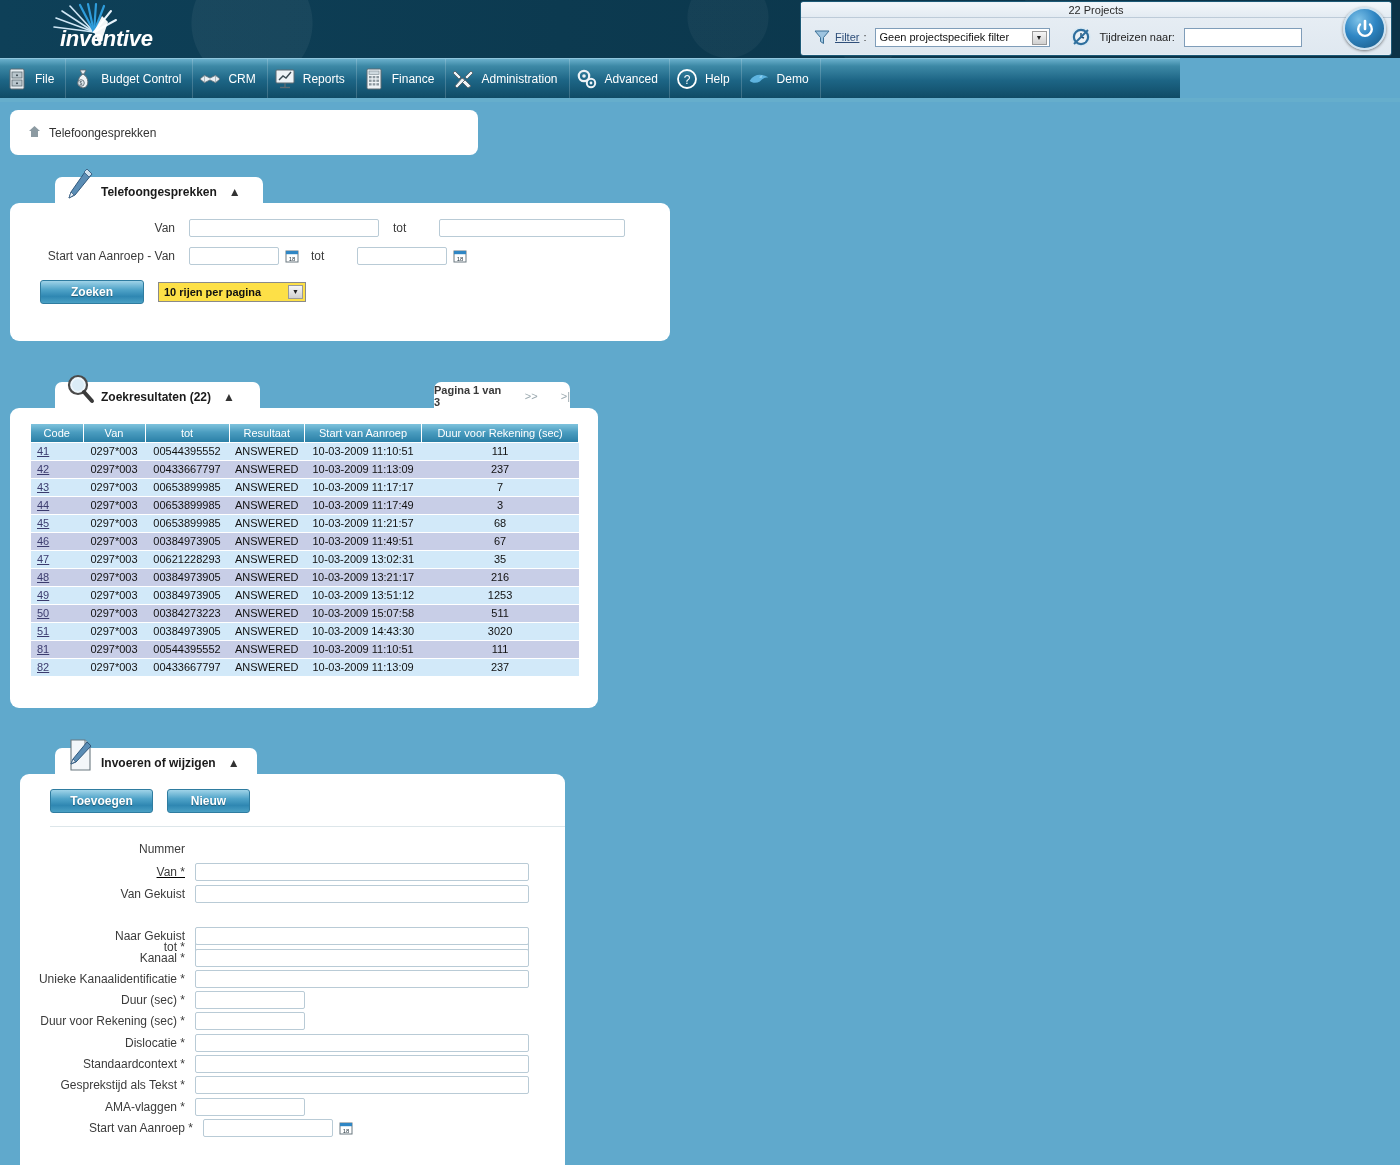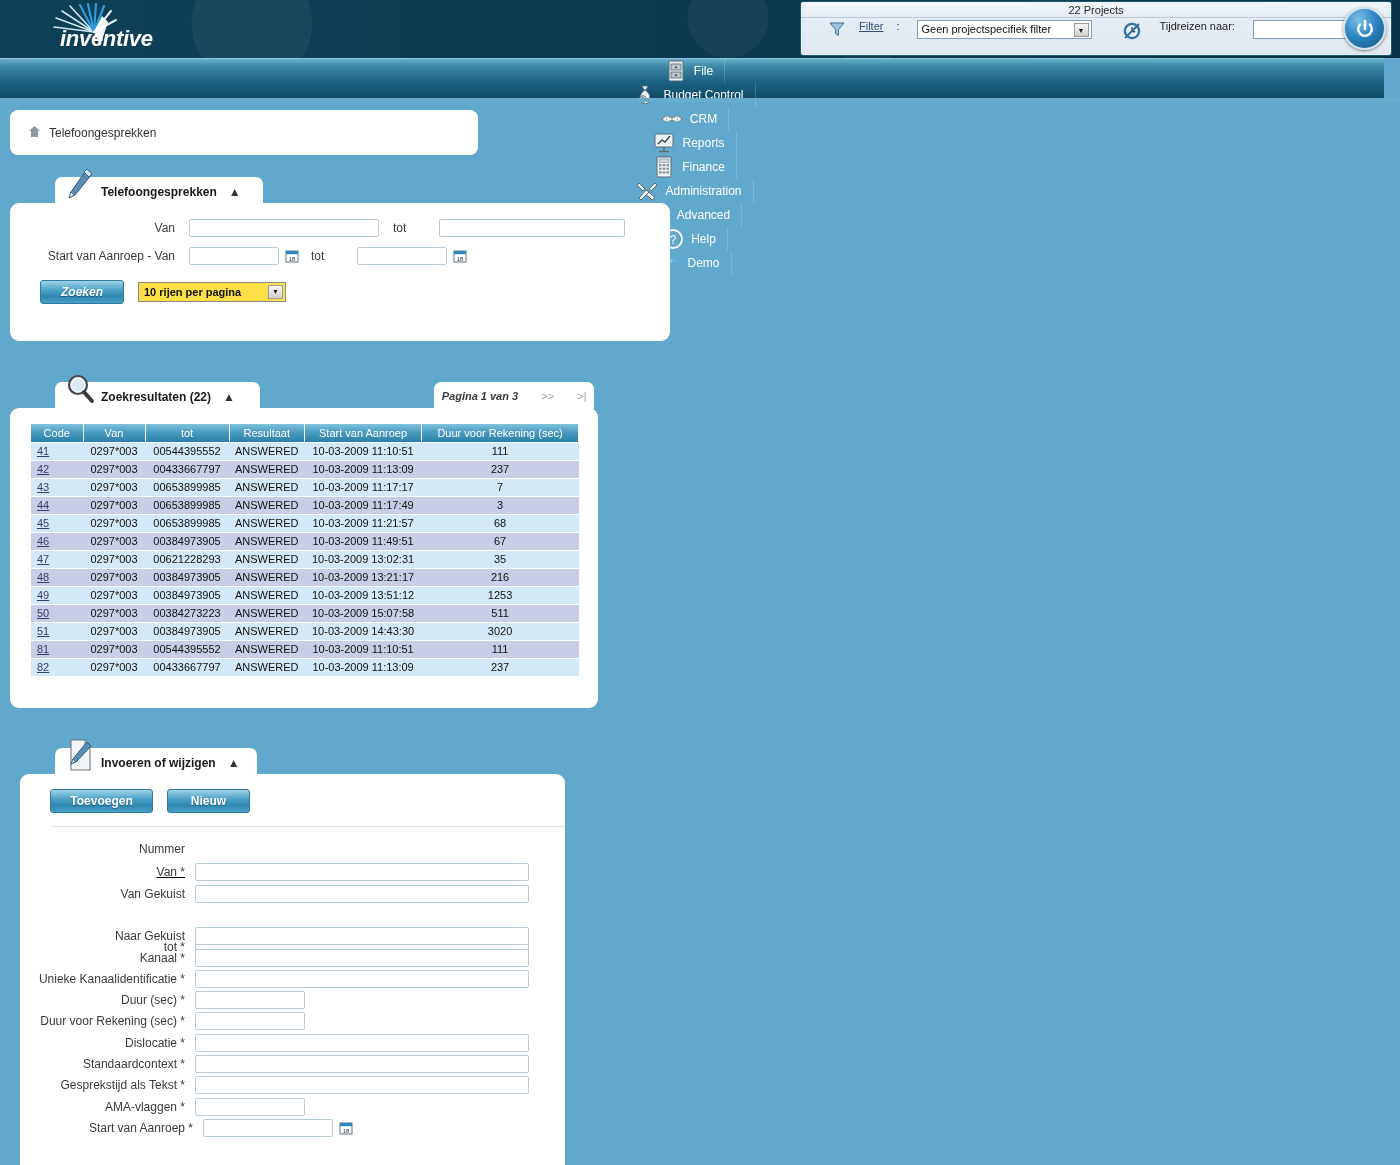--- a/index.html
+++ b/index.html
@@ -50,22 +50,22 @@
     box-shadow: 0 0 0 1px rgba(255,255,255,.25) inset;
   }
   .projbar-title {
     position: absolute; left: 0; top: 1px; width: 100%;
     text-align: center; font-size: 11px; color: #2a2a2a;
     height: 15px; line-height: 15px;
     background: linear-gradient(180deg,#f2f6fa 0%, #e3ebf2 100%);
     border-bottom: 1px solid #bdcbd8;
   }
   .projbar-row {
-    position: absolute; left: 15px; top: 18px; height: 34px;
-    display: flex; padding-left: 12px; gap: 13px;
+    position: absolute; left: 0; top: 18px; height: 34px;
+    display: flex; align-items: center; padding-left: 12px; gap: 4px;
   }
   .filter-icon { width: 18px; height: 18px; display: inline-block; }
   .filter-link {
     font-size: 11px; color: #2f4f7a; text-decoration: underline; cursor: pointer;
   }
   .filter-colon { font-size: 11px; color: #333; }
   .combo {
     position: relative; width: 175px; height: 19px;
     background: #fff; border: 1px solid #7f9db9;
     font-size: 11px; color: #111; line-height: 17px; padding-left: 4px;
@@ -90,24 +90,24 @@
     background: radial-gradient(circle at 35% 28%, #7ec2e8 0%, #2f86c4 45%, #17557f 100%);
     border: 2px solid #cfe3f1;
     box-shadow: 0 1px 3px rgba(0,0,0,.5);
     display:flex;align-items:center;justify-content:center;
     cursor: pointer;
   }
 
   
   .menubar {
     position: absolute; left: 0; top: 58px;
-    width: 1384px; height: 40px;
+    width: 1180px; height: 40px;
     background: linear-gradient(180deg, #6ab0cc 0%, #3d89a6 18%, #1d6585 55%, #0f4b66 100%);
     border-top: 1px solid #8fc6dd;
-    display: flex; align-items: center; flex-direction: column;
+    display: flex; align-items: center;
   }
   .menu-item {
     display: flex; align-items: center; height: 40px;
     padding: 0 11px 0 6px; gap: 7px;
     color: #ffffff; font-size: 12px;
     border-right: 1px solid rgba(255,255,255,.18);
     cursor: pointer; white-space: nowrap;
   }
   .menu-item .mi-ico { width: 22px; height: 24px; display:flex; align-items:center; justify-content:center; }
   .menu-spacer { flex: 1; height: 40px; }
@@ -167,23 +167,23 @@
   .sel-rows {
     position: relative; width: 148px; height: 20px; background: #fde047;
     border: 1px solid #8a8a8a; font-size: 11px; font-weight: bold; color: #111;
     line-height: 18px; padding-left: 5px;
   }
   .sel-rows .combo-arrow { right: 2px; top: 2px; }
 
   
   #res-panel-tab { left: 55px; top: 382px; width: 205px; }
   #res-pager-tab {
-    position: absolute; left: 434px; top: 382px; width: 160px; height: 27px;
+    position: absolute; left: 434px; top: 382px; width: 136px; height: 27px;
     background:#fff; border-radius: 7px 7px 0 0; z-index:3;
-    display:flex; align-items:center; justify-content:center; gap:23px;font-style:italic;
+    display:flex; align-items:center; justify-content:center; gap:23px;
   }
   .pager-text { font-size: 11px; font-weight: bold; color: #3a3a3a; }
   .pager-link { font-size: 11px; color: #9aa8ae; cursor: pointer; }
   #res-panel-body { left: 10px; top: 408px; width: 588px; height: 300px; }
 
   table.results {
     position: absolute; left: 21px; top: 16px;
     border-collapse: collapse;
     font-size: 11px;
   }
@@ -449,21 +449,21 @@
     <span class="cal-ico">
       <svg width="14" height="14" viewBox="0 0 14 14">
         <rect x="1" y="2" width="12" height="11" fill="#ffffff" stroke="#6a7880" stroke-width="1"></rect>
         <rect x="1" y="2" width="12" height="3.2" fill="#2f86c4"></rect>
         <text x="7" y="11.5" font-size="6" text-anchor="middle" fill="#2a3a44" font-family="Liberation Sans, sans-serif">18</text>
       </svg>
     </span>
   </div>
 
   <div class="form-row" style="left:30px; top:77px; gap:14px;">
-    <div class="btn-blue" style="width:84px;font-style:italic;">Zoeken</div>
+    <div class="btn-blue" style="width:104px;">Zoeken</div>
     <div class="sel-rows">
       <span>10 rijen per pagina</span>
       <span class="combo-arrow">▼</span>
     </div>
   </div>
 </div>
 
 <div class="panel-tab" id="res-panel-tab">
   <span class="tab-ico">
     <svg width="34" height="40" viewBox="0 0 34 40">

